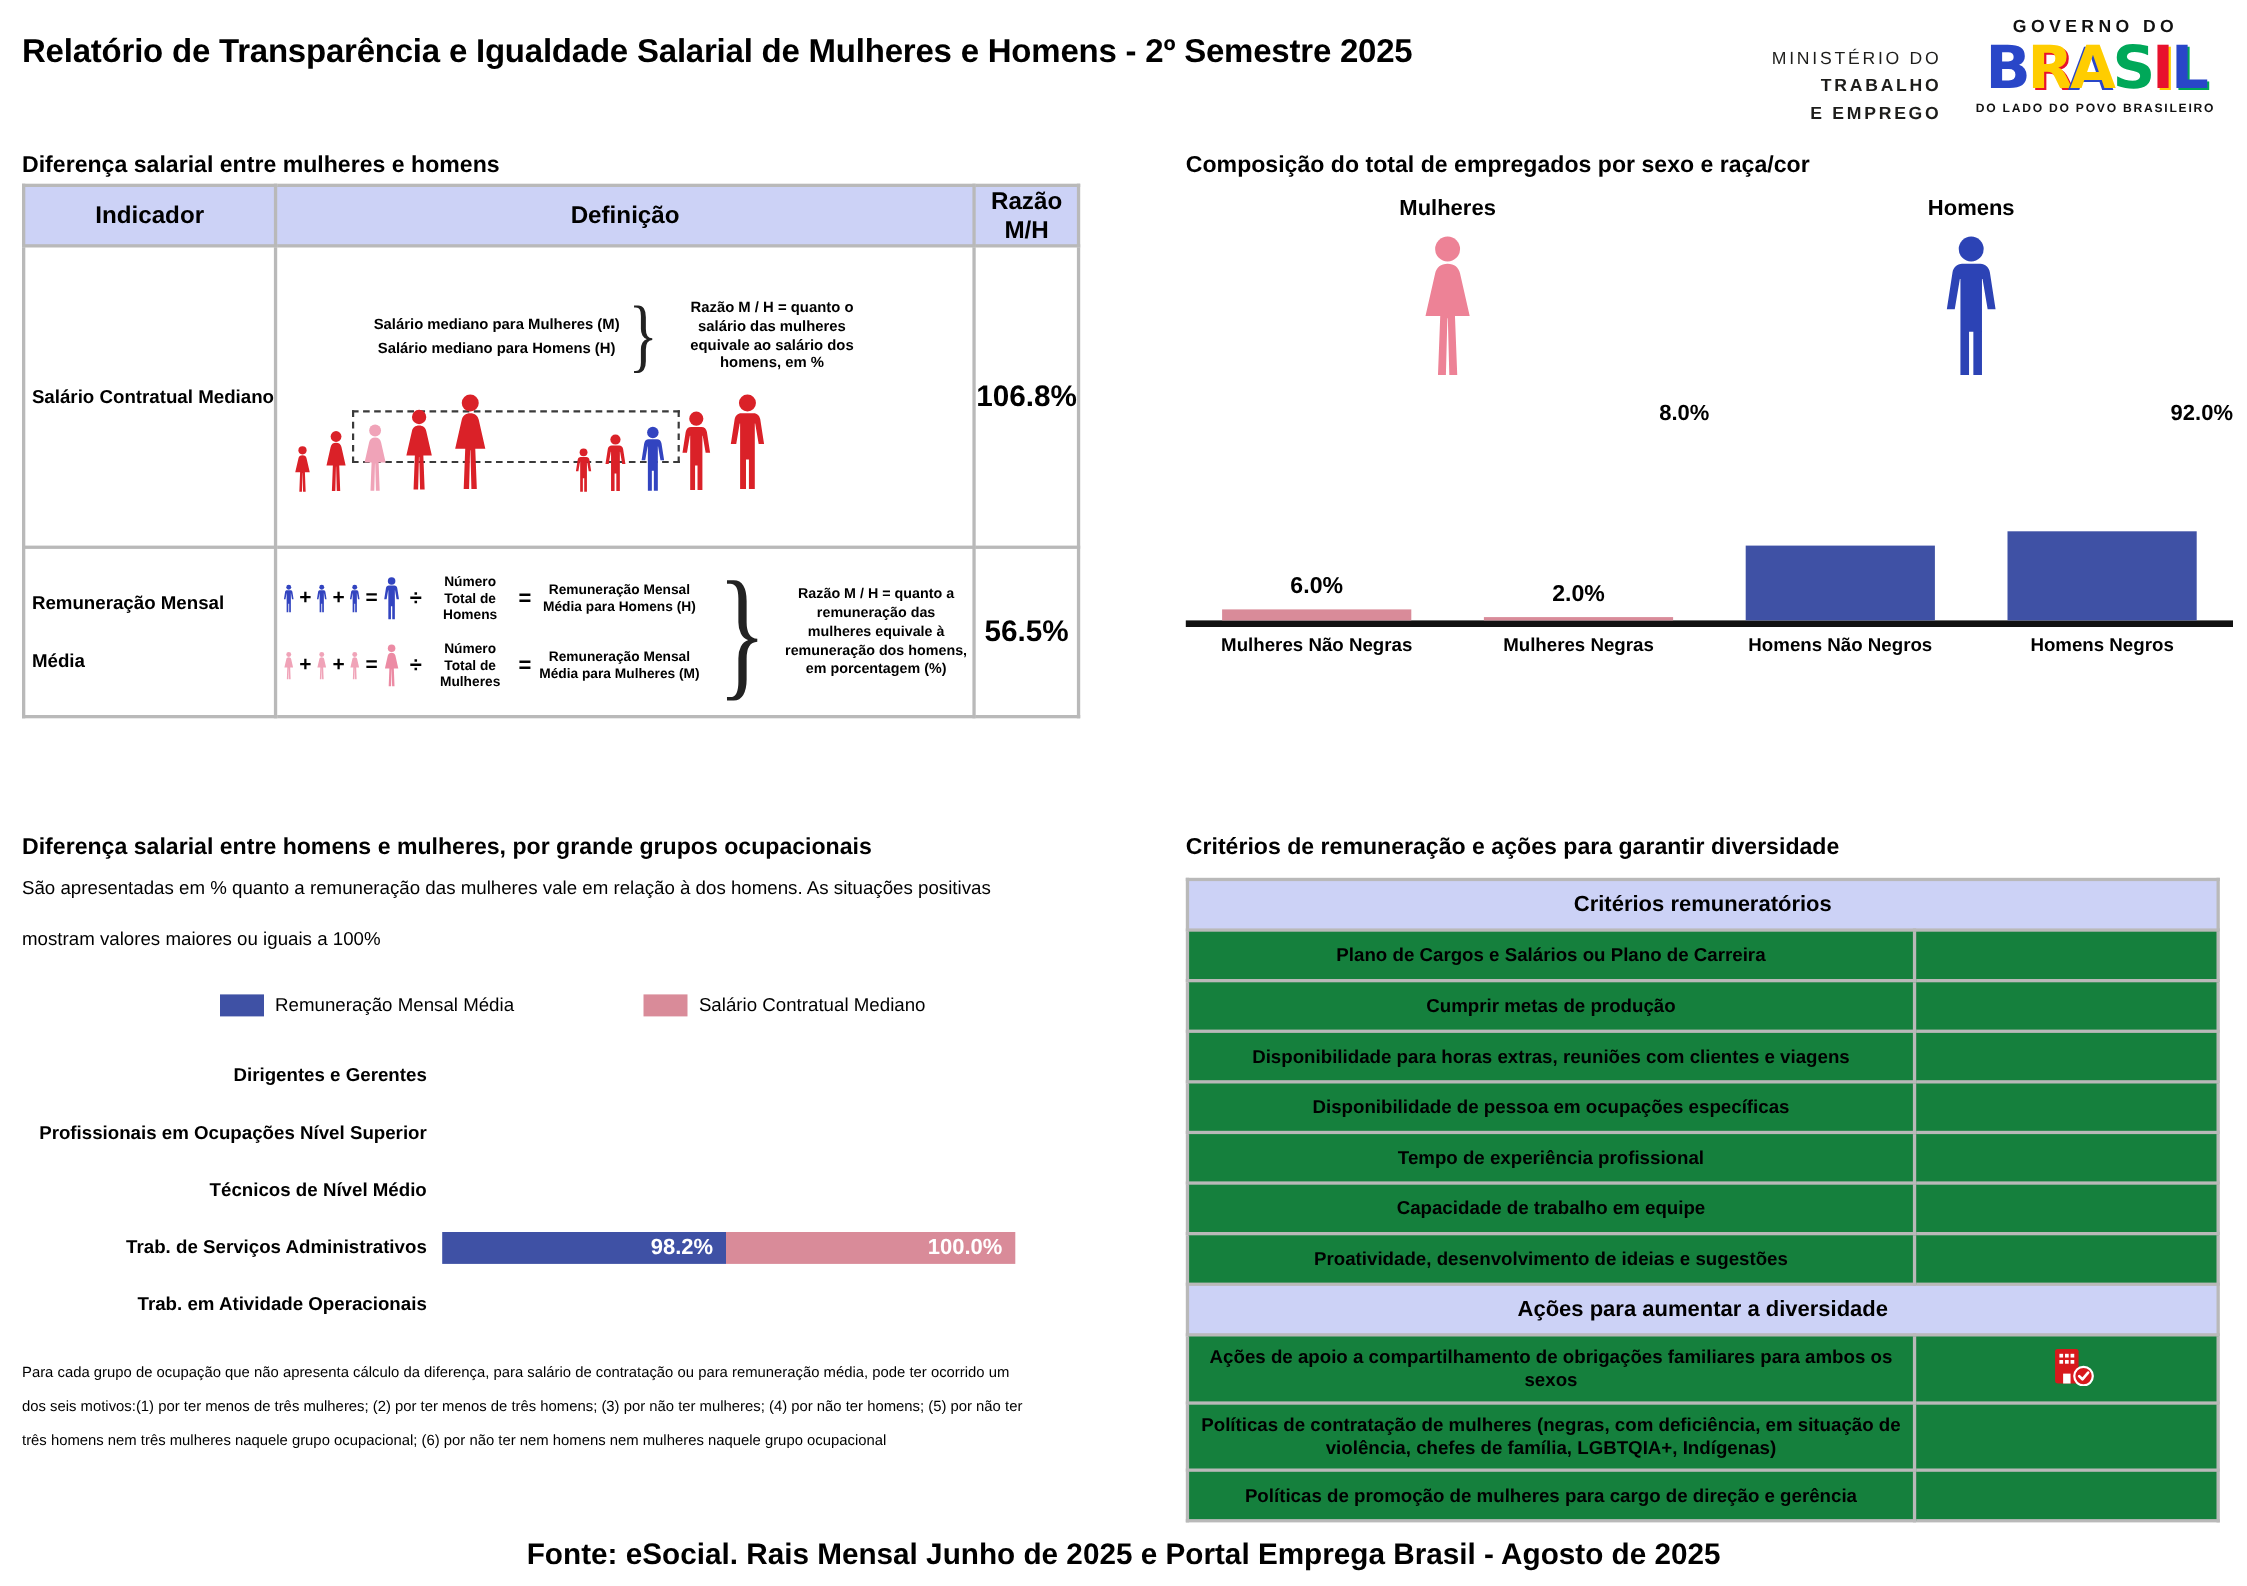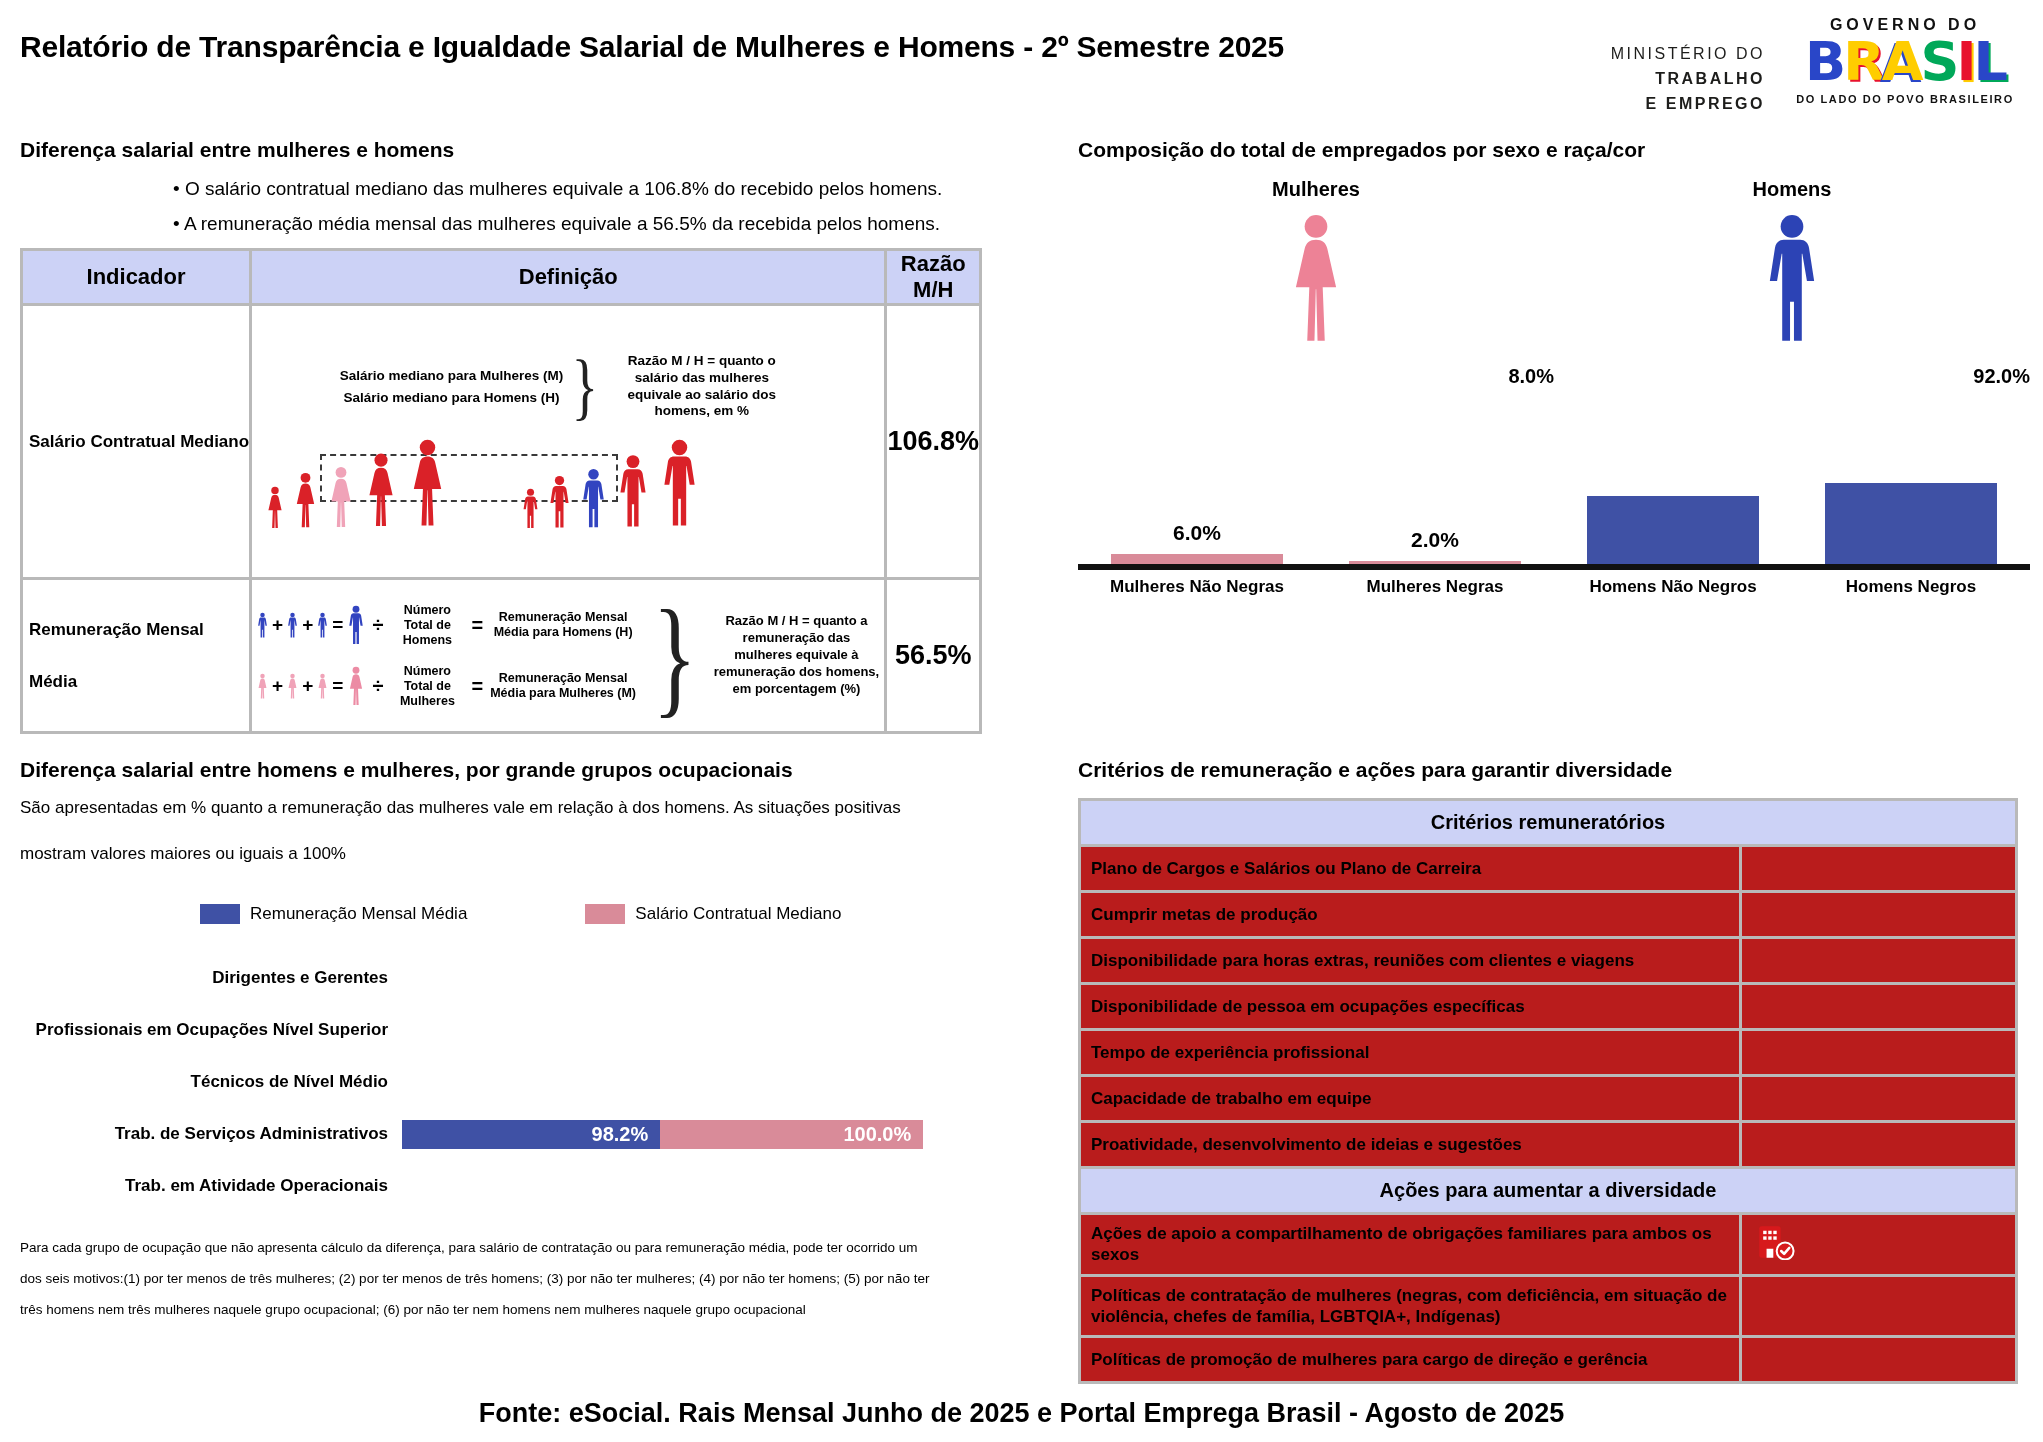--- a/index.html
+++ b/index.html
@@ -94,21 +94,21 @@
   .occ-rows { margin-top:34px; }
   .occ-row { display:flex; align-items:center; margin-bottom:12px; min-height:40px; }
   .occ-label { width:382px; text-align:right; font-weight:700; font-size:17px; padding-right:14px; line-height:1.2; }
   .occ-bars { flex:1; display:flex; flex-direction:row; }
   .occ-bar { height:29px; display:flex; align-items:center; justify-content:flex-end;
              padding-right:12px; color:#fff; font-weight:700; font-size:20px; }
   .occ-note { margin-top:26px; font-size:13.5px; line-height:2.3; width:915px; }
 
   
   table.crit-table { border-collapse:collapse; width:940px; margin-top:16px; }
-  .crit-table td { border:3px solid #b9b9b9; background:#b91c1c; }
+  .crit-table td { border:3px solid #b9b9b9; background:#15803d;text-align:center; }
   .crit-table td.band { background:#ccd2f6; text-align:center; font-size:20px; font-weight:700; height:46px; }
   .crit-table td.ctext { width:663px; font-size:17px; font-weight:700; padding:8px 10px; height:46px; line-height:1.25; }
   .crit-table td.cval { width:277px; padding-left:12px; }
 
   
   .footer { position:absolute; left:0; top:1398px; width:100%; text-align:center;
             font-size:27px; font-weight:700; }
 </style>
 </head>
 <body>
@@ -139,24 +139,20 @@
   </div>
 
   <div class="govlogo">
     <div class="gov-top">GOVERNO DO</div>
     <div class="gov-brasil"><span class="gl-b">B</span><span class="gl-r">R</span><span class="gl-a">A</span><span class="gl-s">S</span><span class="gl-i">I</span><span class="gl-l">L</span></div>
     <div class="gov-tag">DO LADO DO POVO BRASILEIRO</div>
   </div>
 
   <div class="q1">
     <div class="sec-title">Diferença salarial entre mulheres e homens</div>
-    <div class="bullets">
-      <div>• O salário contratual mediano das mulheres equivale a 106.8% do recebido pelos homens.</div>
-      <div>• A remuneração média mensal das mulheres equivale a 56.5% da recebida pelos homens.</div>
-    </div>
     <table class="gap-table">
       <colgroup>
           <col class="c1">
           <col class="c2">
           <col class="c3">
         </colgroup>
       <tbody>
           <tr>
         <th>Indicador</th>
         <th>Definição</th>

